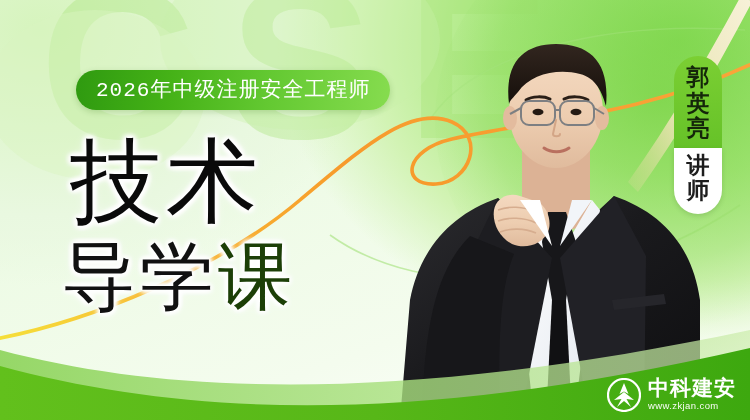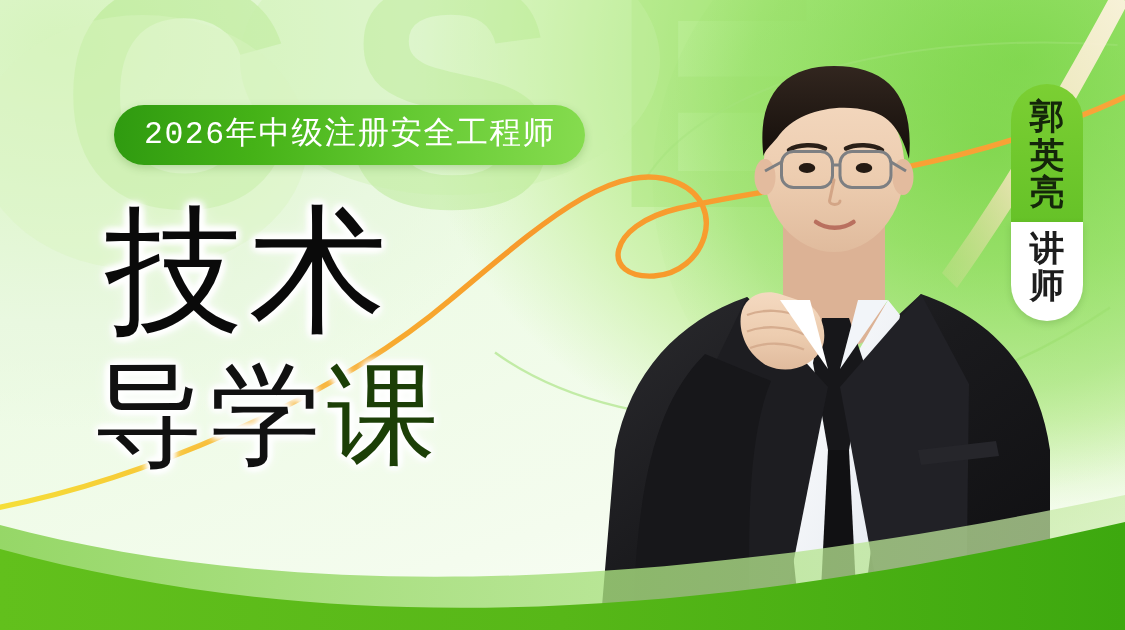--- a/index.html
+++ b/index.html
@@ -294,14 +294,25 @@
       <b>郭</b>
       <b>英</b>
       <b>亮</b>
     </div>
     <div id="role-pill">
       <b>讲</b>
       <b>师</b>
     </div>
   </div>
 
+  <div id="logo">
+    <svg width="34" height="34" viewBox="0 0 34 34">
+      <circle cx="17" cy="17" r="16" fill="none" stroke="#ffffff" stroke-width="2.2"></circle>
+      <path d="M 17,5 L 21.5,16 L 17,13.5 L 12.5,16 Z" fill="#ffffff"></path>
+      <path d="M 17,14 L 27,22 L 19.5,21 L 24,29 L 17,23 L 10,29 L 14.5,21 L 7,22 Z" fill="#ffffff"></path>
+    </svg>
+    <div id="logo-text">
+      <div id="logo-name">中科建安</div>
+      <div id="logo-url">www.zkjan.com</div>
+    </div>
+  </div>
 
 </div>
 
 </body></html>

